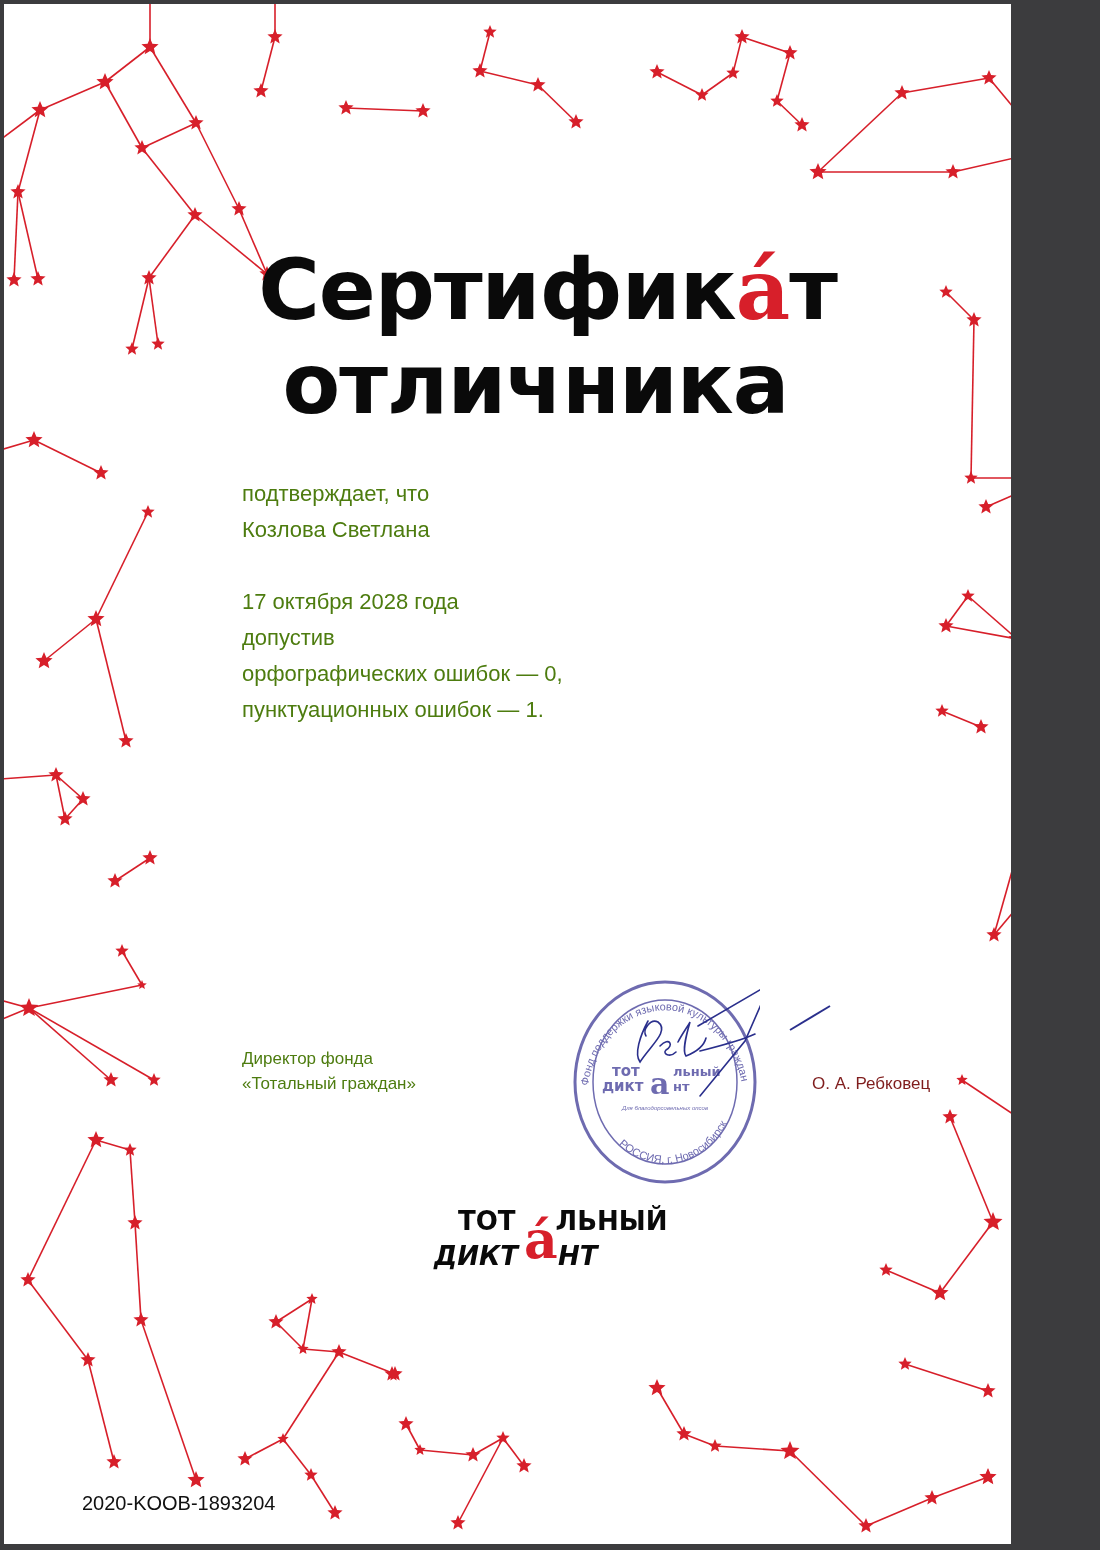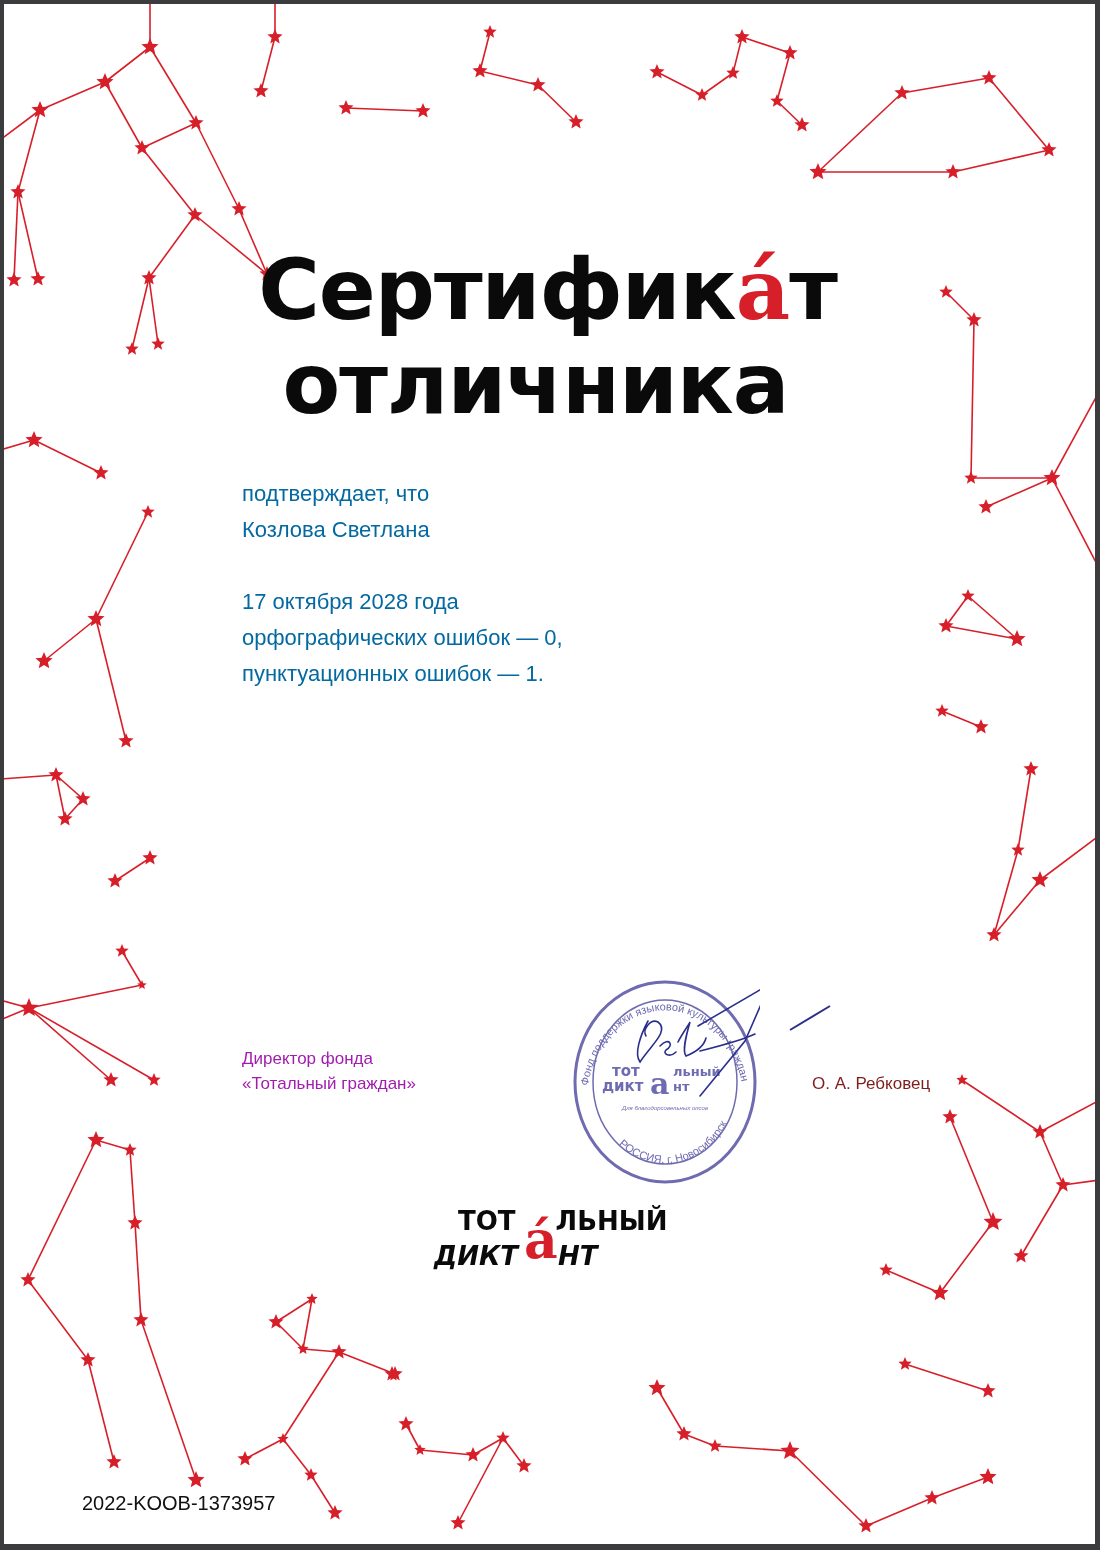--- a/index.html
+++ b/index.html
@@ -1,26 +1,26 @@
 <!DOCTYPE html>
 <html><head>
 <meta charset="utf-8">
 <style>
   html, body { margin: 0; padding: 0; }
   body { width: 1100px; height: 1550px; background: #3c3c3e; position: relative; overflow: hidden; }
-  .page { position: absolute; left: 4px; top: 4px; width: 1091px; height: 1540px; background: #ffffff; overflow: hidden; }
+  .page { position: absolute; left: 4px; top: 4px; width: 1007px; height: 1540px; background: #ffffff; overflow: hidden; }
   .stars-layer { position: absolute; left: -4px; top: -4px; width: 1100px; height: 1550px; }
   .title { position: absolute; left: 0; width: 1091px; text-align: center; font-family: "DejaVu Sans", sans-serif; font-weight: bold; color: #0a0a0a; letter-spacing: -1px; }
   .title1 { top: 236px; font-size: 84px; line-height: 100px; left: -2px; }
   .title2 { top: 330px; font-size: 84px; line-height: 100px; left: -14px; }
   .accent { color: #d71f2a; font-family: "DejaVu Serif", serif; }
-  .body-text { position: absolute; left: 238px; font-family: "Liberation Sans", sans-serif; font-size: 22px; color: #0369a1; line-height: 36px; }
+  .body-text { position: absolute; left: 238px; font-family: "Liberation Sans", sans-serif; font-size: 22px; color: #4d7c0f; line-height: 36px; }
   .line { white-space: nowrap; height: 36px; }
   .gap { height: 36px; }
-  .sig-left { position: absolute; left: 238px; top: 1042px; font-family: "Liberation Sans", sans-serif; font-size: 17px; line-height: 25px; color: #a21caf; }
+  .sig-left { position: absolute; left: 238px; top: 1042px; font-family: "Liberation Sans", sans-serif; font-size: 17px; line-height: 25px; color: #4d7c0f; }
   .sig-name { position: absolute; left: 808px; top: 1070px; font-family: "Liberation Sans", sans-serif; font-size: 17px; color: #7f1d1d; }
   .stamp { position: absolute; left: 566px; top: 972px; width: 190px; height: 210px; }
   .logo { position: absolute; left: 428px; top: 1196px; width: 250px; height: 64px; }
   .logo-top, .logo-bot { position: absolute; font-family: "DejaVu Sans", sans-serif; font-weight: bold; font-size: 26px; color: #0a0a0a; letter-spacing: 0px; line-height: 26px; }
   .logo-top { left: 26px; top: 8px; }
   .logo-bot { left: 2px; top: 43px; font-style: italic; }
   .logo-a { position: absolute; left: 92px; top: 14px; font-family: "DejaVu Serif", serif; font-weight: bold; font-size: 52px; color: #d71f2a; line-height: 52px; }
   .cert-id { position: absolute; left: 78px; top: 1488px; font-family: "Liberation Sans", sans-serif; font-size: 20px; color: #111; }
 </style>
 </head>
@@ -237,20 +237,21 @@
     </svg>
 
   <div class="title title1"><span>Сертифик</span><span class="accent">а́</span><span>т</span></div>
   <div class="title title2">отличника</div>
 
   <div class="body-text" style="top:472px;">
     <div class="line">подтверждает, что</div>
     <div class="line">Козлова Светлана</div>
     <div class="gap"></div>
     <div class="line">17 октября 2028 года</div>
+    <div class="line">допустив</div>
     <div class="line">орфографических ошибок — 0,</div>
     <div class="line">пунктуационных ошибок — 1.</div>
     <div class="gap"></div>
   </div>
 
   <div class="sig-left">
     <div>Директор фонда</div>
     <div>«Тотальный граждан»</div>
   </div>
 
@@ -283,14 +284,14 @@
   </svg>
 
   <div class="sig-name">О. А. Ребковец</div>
 
   <div class="logo">
     <span class="logo-top"><span>ТОТ</span><span style="display:inline-block;width:40px;"></span><span>ЛЬНЫЙ</span></span>
     <span class="logo-bot"><span>ДИКТ</span><span style="display:inline-block;width:40px;"></span><span>НТ</span></span>
     <span class="logo-a">а́</span>
   </div>
 
-  <div class="cert-id">2022-KOOB-1373957</div>
+  <div class="cert-id">2020-KOOB-1893204</div>
 </div>
 
 </body></html>

